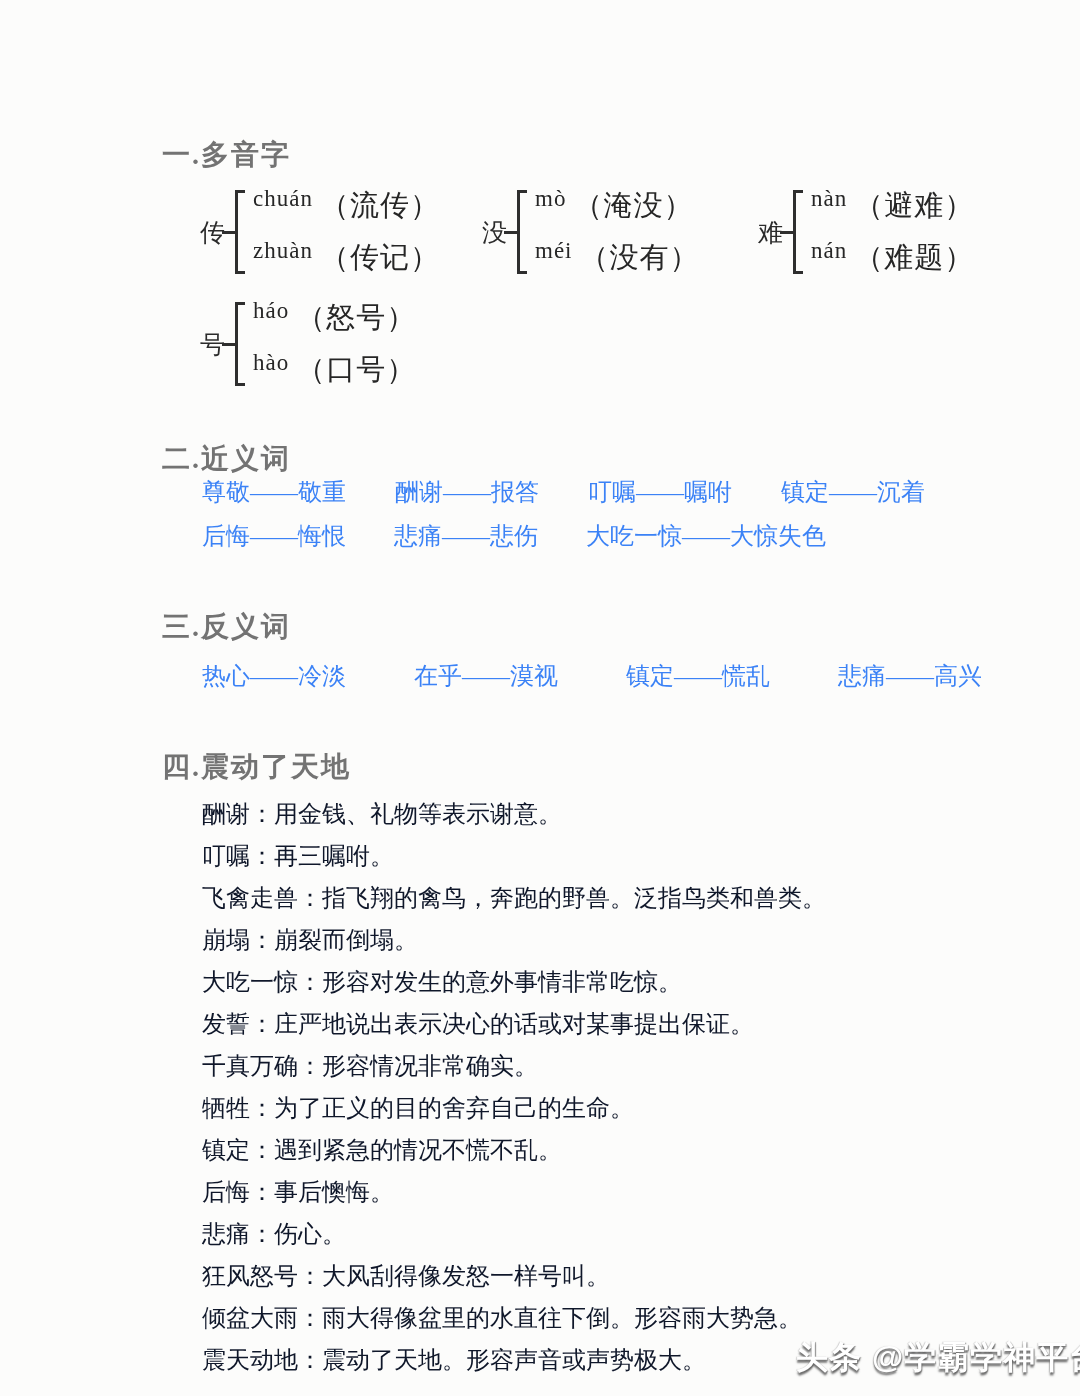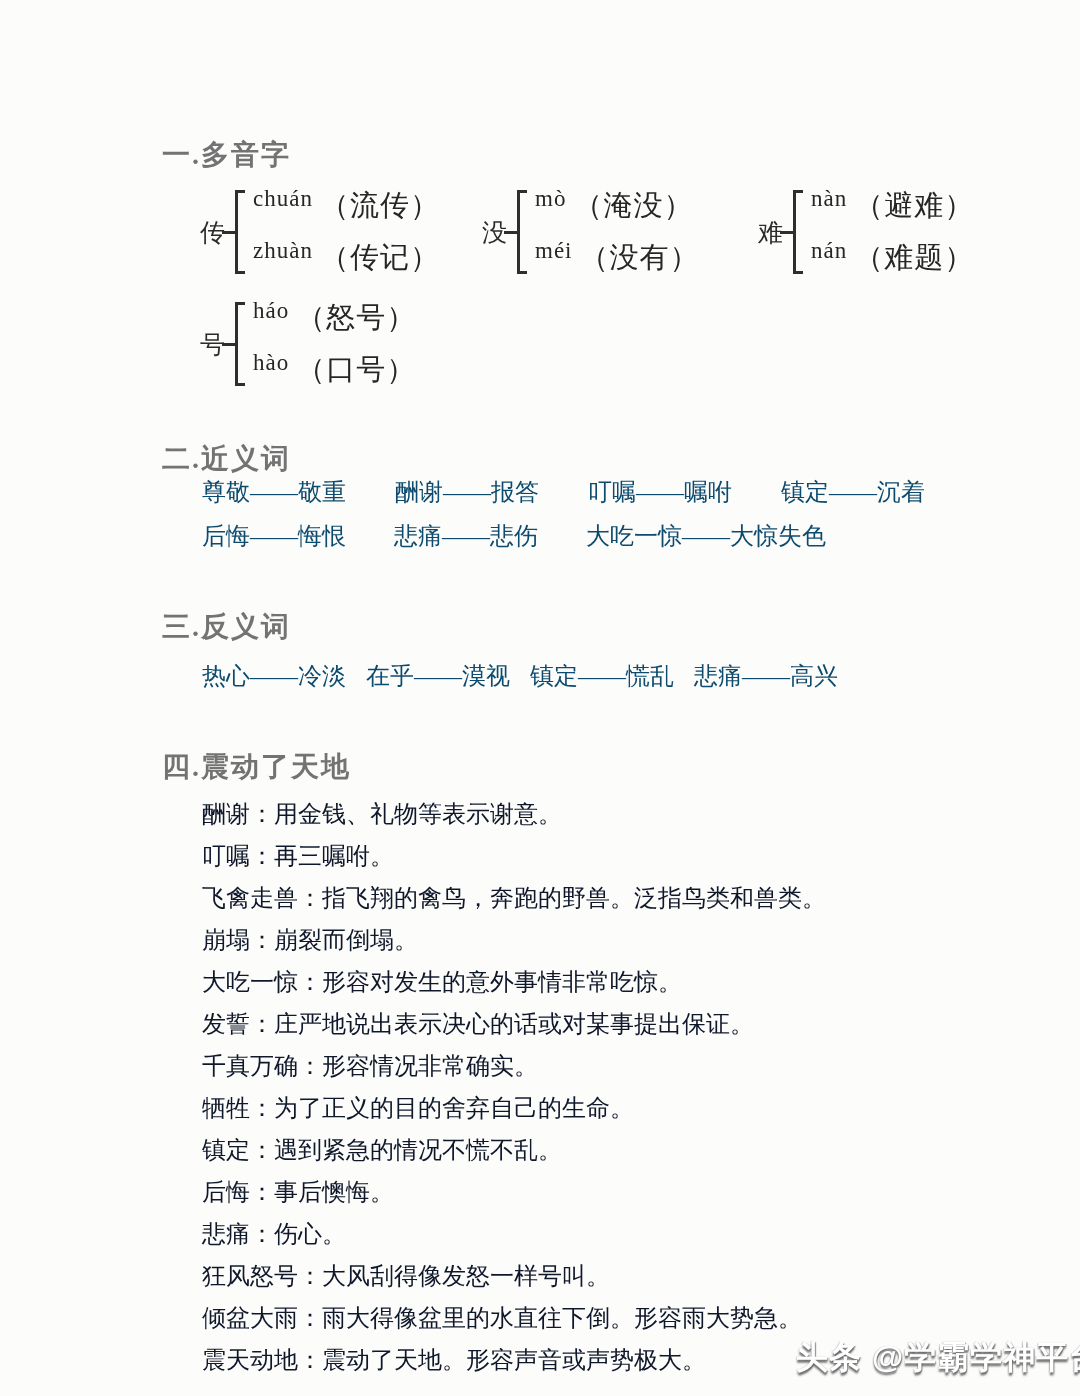--- a/index.html
+++ b/index.html
@@ -52,21 +52,21 @@
   .pg-line { display: flex; align-items: flex-start; white-space: nowrap; }
   .pg-pinyin { font-size: 23px; letter-spacing: 1px; }
   .pg-word { font-size: 29px; margin-left: 7px; letter-spacing: 1px; }
   
   .pairs-row {
     position: absolute;
     display: flex;
     gap: 49px;
     font-size: 24px;
     white-space: nowrap;
-    color: #0c4a6e;
+    color: #3b82f6;
   }
   
   .definitions {
     position: absolute;
     list-style: none;
     font-size: 24px;
     color: #0f172a;
   }
   .definitions li {
     height: 25px;
@@ -185,21 +185,21 @@
     <span>镇定——沉着</span>
   </div>
   <div class="pairs-row" style="left:202px; top:520px;gap:48px;">
     <span>后悔——悔恨</span>
     <span>悲痛——悲伤</span>
     <span>大吃一惊——大惊失色</span>
   </div>
 
   <h2 class="section-title" style="left:162px; top:608px;">三.反义词</h2>
 
-  <div class="pairs-row" style="left:202px; top:660px; gap:20px;">
+  <div class="pairs-row" style="left:202px; top:660px; gap:68px;">
     <span>热心——冷淡</span>
     <span>在乎——漠视</span>
     <span>镇定——慌乱</span>
     <span>悲痛——高兴</span>
   </div>
 
   <h2 class="section-title" style="left:162px; top:748px;">四.震动了天地</h2>
 
   <ul class="definitions" style="left:202px; top:802px;">
     <li><span>酬谢</span><span>：</span><span>用金钱、礼物等表示谢意。</span></li>

